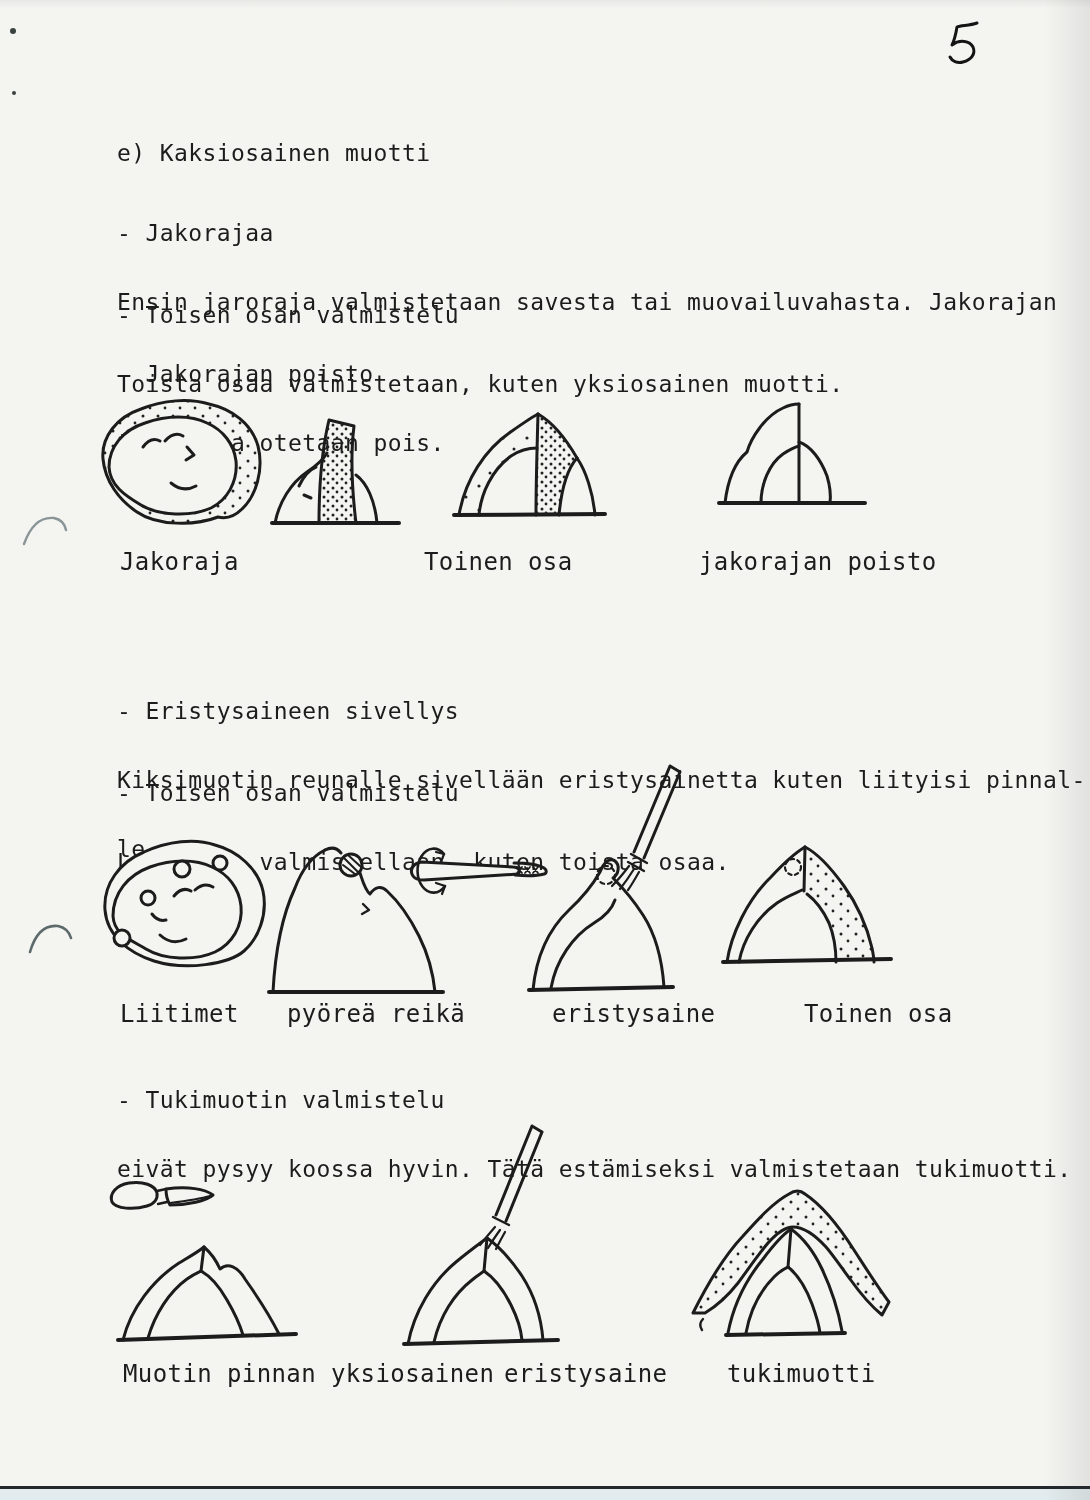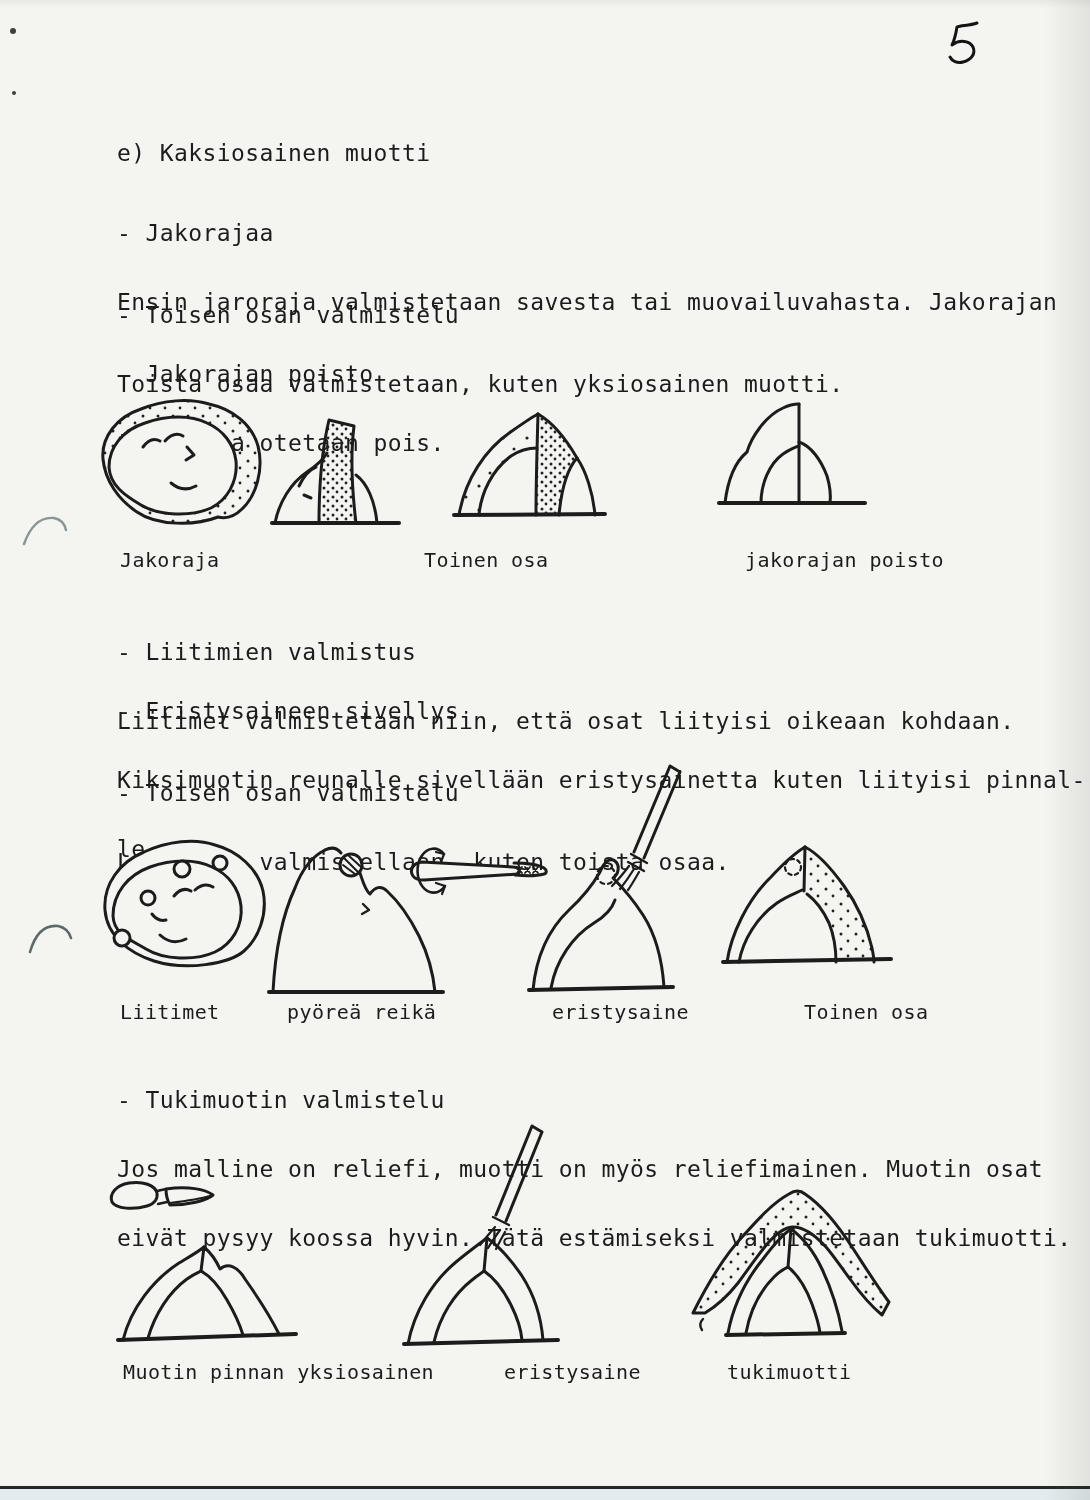--- a/index.html
+++ b/index.html
@@ -8,21 +8,21 @@
     width:1090px;height:1500px;
     background:#f4f4f1;
     font-family:"DejaVu Sans Mono", monospace;
     color:#1c1c1c;
     overflow:hidden;
   }
   .txt{position:absolute;left:117px;font-size:23px;line-height:23px;letter-spacing:0.4px;white-space:pre;}
   .txt div{height:23px;}
   .s1{top:96px}.s2{top:176px}.s3{top:258px}.s4{top:317px}
   .s5{top:595px}.s6{top:654px}.s7{top:736px}.s8{top:1043px}
-  .lbl{position:absolute;font-size:20px;letter-spacing:0.4px;white-space:pre;}
+  .lbl{position:absolute;font-size:24px;letter-spacing:0.4px;white-space:pre;}
   .fig{position:absolute;}
   .fig path, .fig circle, .fig line{vector-effect:none;}
   .pagenum{position:absolute;left:945px;top:18px;width:44px;height:50px;}
   .arc{position:absolute;}
   .speck{position:absolute;background:#3a4240;border-radius:50%;}
   .speck1{left:10px;top:28px;width:6px;height:6px;}
   .speck2{left:12px;top:91px;width:4px;height:4px;}
   .bottom-line{position:absolute;left:0;top:1486px;width:1090px;height:3px;background:#23282a;}
   .bottom-strip{position:absolute;left:0;top:1489px;width:1090px;height:11px;background:#e2ebed;}
   .edge-shade{position:absolute;right:0;top:0;width:46px;height:1500px;
@@ -73,36 +73,31 @@
     <div>Ensin jaroraja valmistetaan savesta tai muovailuvahasta. Jakorajan</div>
   </div>
   <div class="txt s3">
     <div>- Toisen osan valmistelu</div>
     <div>Toista osaa valmistetaan, kuten yksiosainen muotti.</div>
   </div>
   <div class="txt s4">
     <div>- Jakorajan poisto</div>
     <div>Jakorajaa otetaan pois.</div>
   </div>
-  <div class="txt s5">
-    <div>- Liitimien valmistus</div>
-    <div>Liitimet valmistetaan niin, että osat liityisi oikeaan kohdaan.</div>
-  </div>
   <div class="txt s6">
     <div>- Eristysaineen sivellys</div>
     <div>Kiksimuotin reunalle sivellään eristysainetta kuten liityisi pinnal-</div>
     <div>le.</div>
   </div>
   <div class="txt s7">
     <div>- Toisen osan valmistelu</div>
     <div>Loppuosaa valmistellaan, kuten toista osaa.</div>
   </div>
   <div class="txt s8">
     <div>- Tukimuotin valmistelu</div>
-    <div>Jos malline on reliefi, muotti on myös reliefimainen. Muotin osat</div>
     <div>eivät pysyy koossa hyvin. Tätä estämiseksi valmistetaan tukimuotti.</div>
   </div>
 
   <svg class="fig" style="left:95px;top:397px" width="180" height="135" viewBox="0 0 180 135">
     <g fill="none" stroke="#1c1c1c" stroke-width="3" stroke-linecap="round" stroke-linejoin="round">
       <path d="M8,62 C6,40 22,20 46,12 C68,3 94,1 114,7 C137,12 157,27 163,49 C169,73 161,99 147,112 C140,119 131,122 123,120 C100,129 62,129 42,115 C24,103 10,84 8,62 Z" fill="url(#dots-m)"></path>
       <path d="M14,70 C14,50 28,33 50,26 C72,18 96,18 112,26 C128,33 139,47 141,64 C143,85 132,103 116,111 C96,120 64,119 46,108 C29,98 15,88 14,70 Z" fill="#f4f4f1"></path>
       <path d="M48,50 Q56,39 65,44"></path>
       <path d="M70,44 Q79,34 88,39"></path>
       <path d="M92,50 L99,58 L91,63"></path>
@@ -140,21 +135,21 @@
       <path d="M4,103 L150,103" stroke-width="4"></path>
       <path d="M10,103 C13,78 20,62 32,52 C36,38 50,16 68,8 C74,5 80,4 84,4"></path>
       <path d="M84,4 L84,103"></path>
       <path d="M46,103 C46,84 54,64 68,54 C74,50 80,47 84,46"></path>
       <path d="M84,42 C96,46 106,60 112,76 C115,86 116,95 115,103"></path>
     </g>
   </svg>
 
   <div class="lbl" style="left:120px;top:548px">Jakoraja</div>
   <div class="lbl" style="left:424px;top:548px">Toinen osa</div>
-  <div class="lbl" style="left:745px;top:548px">jakorajan poisto</div>
+  <div class="lbl" style="left:699px;top:548px">jakorajan poisto</div>
 
   <svg class="fig" style="left:98px;top:838px" width="175" height="155" viewBox="0 0 175 155">
     <g fill="none" stroke="#1c1c1c" stroke-width="3" stroke-linecap="round" stroke-linejoin="round">
       <path d="M7,72 C5,46 22,24 46,14 C70,3 97,0 117,7 C140,13 160,31 165,53 C170,77 160,101 146,113 C131,126 88,133 56,123 C31,115 9,98 7,72 Z" fill="#f4f4f1"></path>
       <path d="M15,78 C15,55 30,37 52,29 C74,21 98,21 114,29 C130,36 141,50 143,68 C145,88 134,106 117,114 C97,123 66,122 48,111 C31,101 16,96 15,78 Z" fill="#f4f4f1"></path>
       <circle cx="24" cy="100" r="8" fill="#f4f4f1"></circle>
       <circle cx="50" cy="60" r="7" fill="#f4f4f1"></circle>
       <circle cx="84" cy="31" r="8" fill="#f4f4f1"></circle>
       <circle cx="122" cy="25" r="7" fill="#f4f4f1"></circle>
       <path d="M54,76 Q60,84 68,82"></path>

